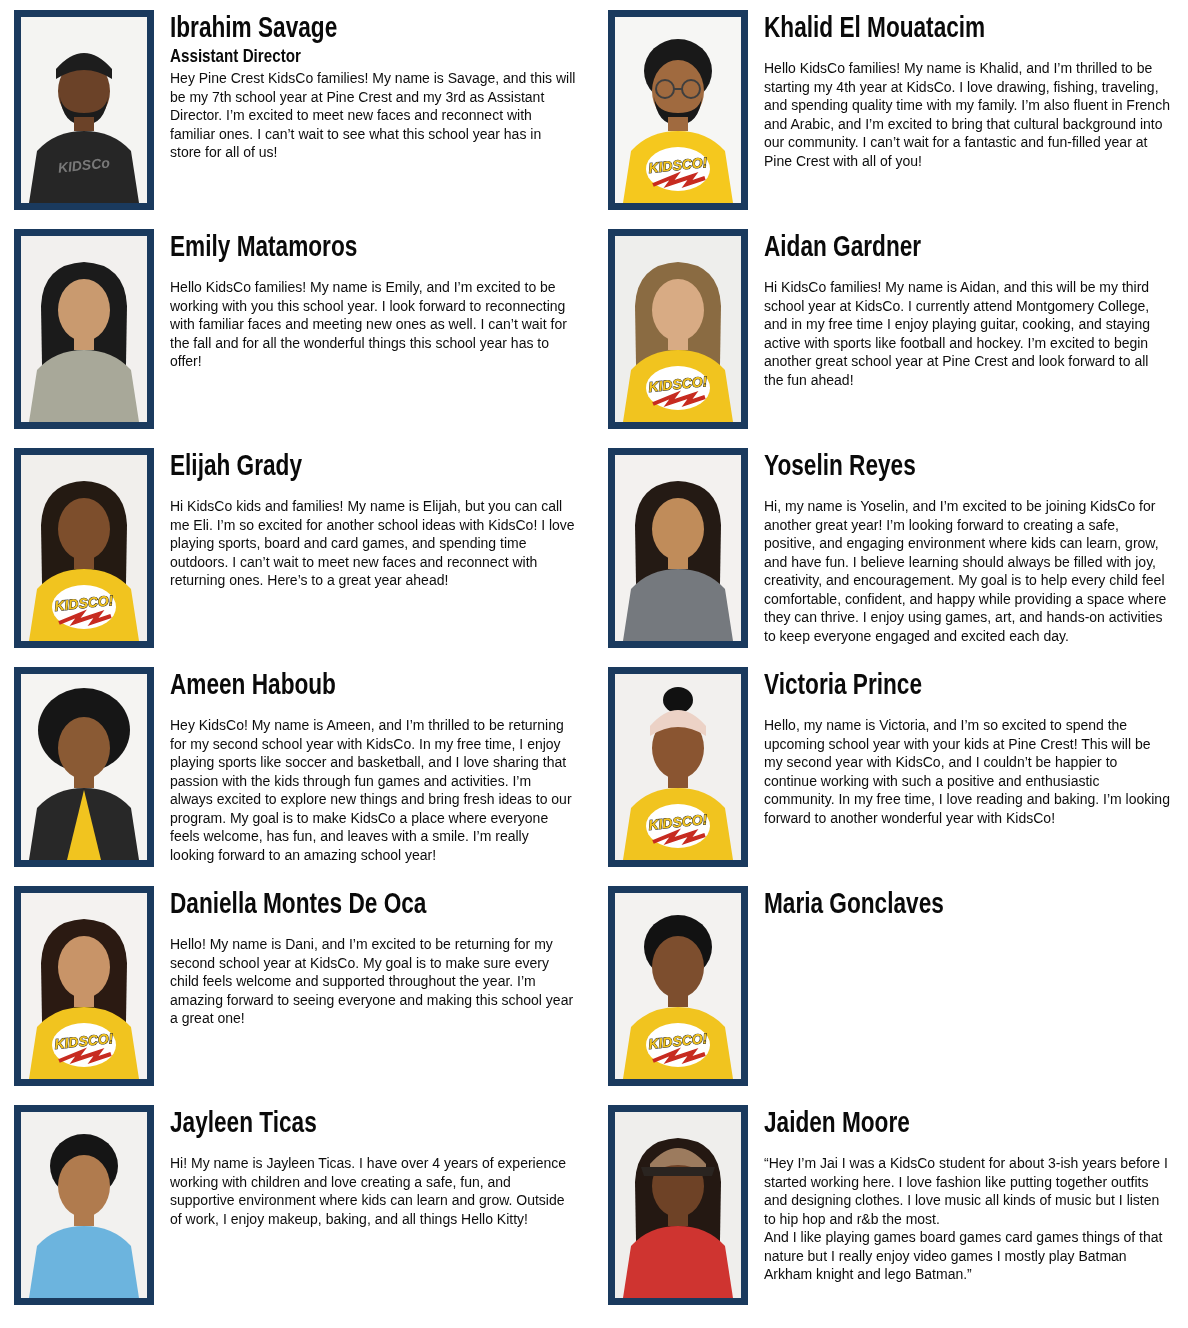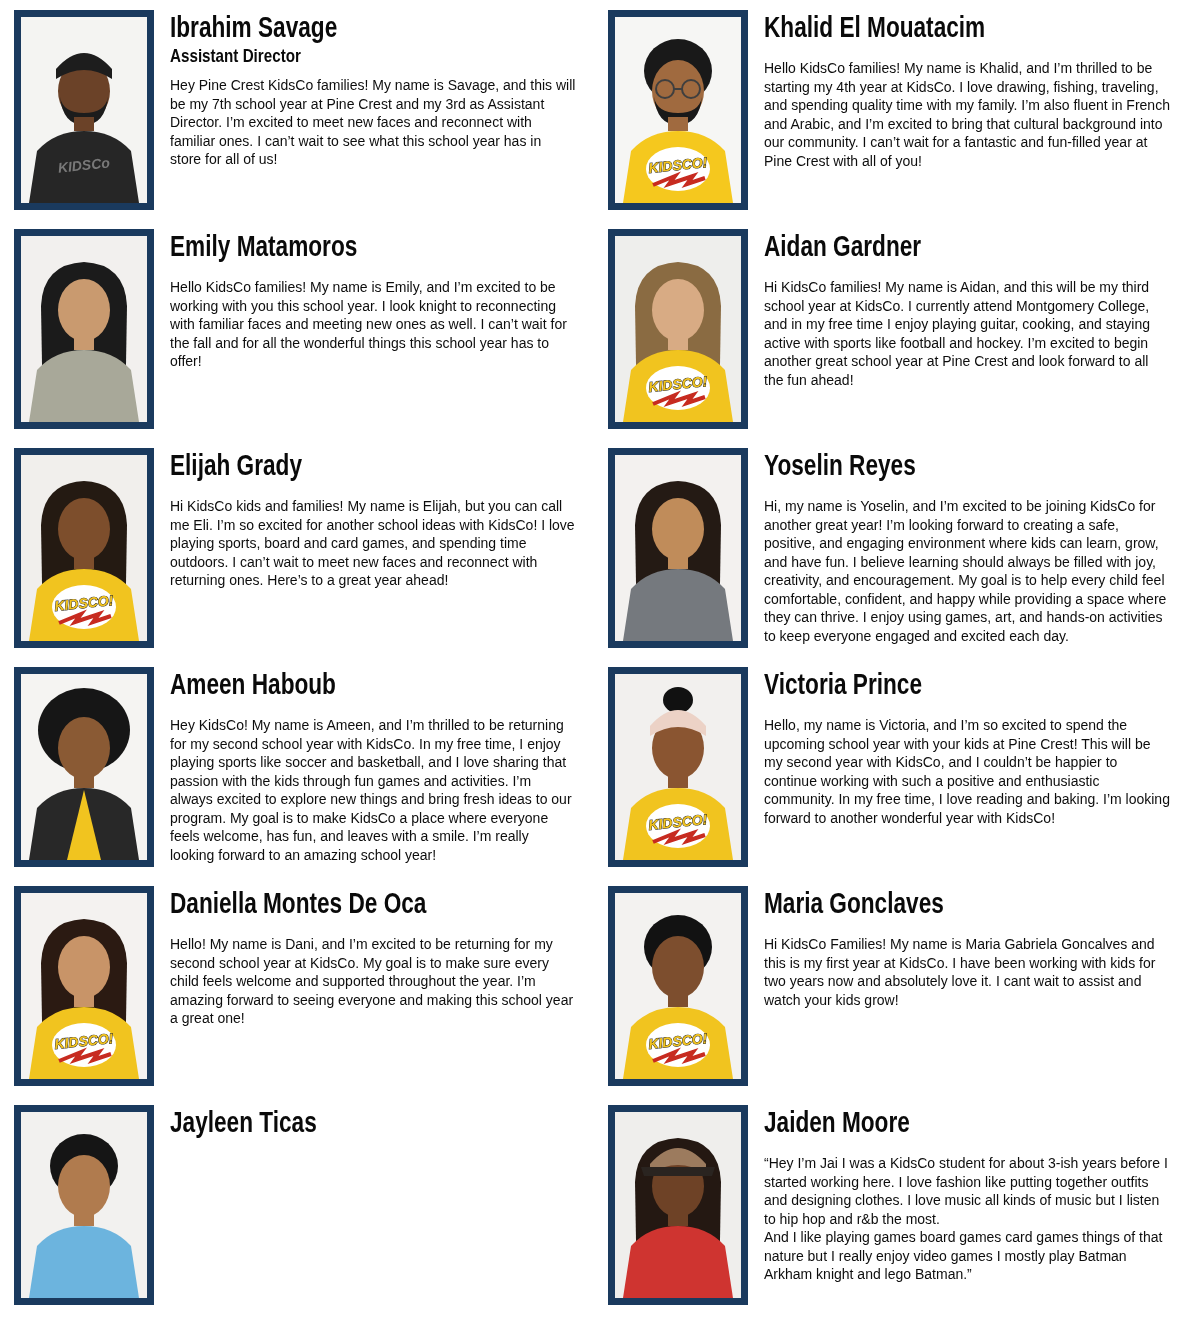--- a/index.html
+++ b/index.html
@@ -63,21 +63,21 @@
     transform: scaleX(0.80);
     transform-origin: 0 50%;
   }
   .bio {
     margin: 16px 0 0 0;
     font-size: 14px;
     line-height: 18.5px;
     color: #0d0d0d;
     white-space: pre-line;
   }
-  .card.has-title .bio { margin-top: 10px; }
+  .card.has-title .bio { margin-top: 3px; }
 </style>
 </head>
 <body style="background: rgb(255, 255, 255);">
 
 <div class="page">
   <main class="grid">
 
     <article class="card has-title">
       <div class="photo">
           <svg viewBox="0 0 126 186" xmlns="http://www.w3.org/2000/svg">
@@ -127,21 +127,21 @@
           <svg viewBox="0 0 126 186" xmlns="http://www.w3.org/2000/svg">
             <rect width="126" height="186" fill="#f2f0ee"></rect>
             <path d="M22,186 L20,70 Q22,28 63,26 Q104,28 106,70 L104,186 Z" fill="#1b1b1b"></path>
             <ellipse cx="63" cy="74" rx="26" ry="31" fill="#c99a6f"></ellipse>
             <rect x="53" y="100" width="20" height="14" fill="#c99a6f"></rect>
             <path d="M8,186 L16,134 Q34,114 63,114 Q92,114 110,134 L118,186 Z" fill="#a8a899"></path>
           </svg>
         </div>
       <div class="info">
         <h2 class="name">Emily Matamoros</h2>
-        <p class="bio">Hello KidsCo families! My name is Emily, and I’m excited to be working with you this school year. I look knight to reconnecting with familiar faces and meeting new ones as well. I can’t wait for the fall and for all the wonderful things this school year has to offer!</p>
+        <p class="bio">Hello KidsCo families! My name is Emily, and I’m excited to be working with you this school year. I look forward to reconnecting with familiar faces and meeting new ones as well. I can’t wait for the fall and for all the wonderful things this school year has to offer!</p>
       </div>
     </article>
 
     <article class="card">
       <div class="photo">
           <svg viewBox="0 0 126 186" xmlns="http://www.w3.org/2000/svg">
             <rect width="126" height="186" fill="#eeeeec"></rect>
             <path d="M22,186 L20,70 Q22,28 63,26 Q104,28 106,70 L104,186 Z" fill="#8a6b42"></path>
             <ellipse cx="63" cy="74" rx="26" ry="31" fill="#d8ab84"></ellipse>
             <rect x="53" y="100" width="20" height="14" fill="#d8ab84"></rect>
@@ -256,36 +256,36 @@
             <ellipse cx="63" cy="74" rx="26" ry="31" fill="#7d4e2e"></ellipse>
             <rect x="53" y="100" width="20" height="14" fill="#7d4e2e"></rect>
             <path d="M8,186 L16,134 Q34,114 63,114 Q92,114 110,134 L118,186 Z" fill="#f1c41f"></path>
             <ellipse cx="63" cy="152" rx="32" ry="22" fill="#ffffff"></ellipse>
             <path d="M38,168 L60,159 L54,167 L78,159 L72,167 L90,161" fill="none" stroke="#c72b20" stroke-width="4"></path>
             <text x="63" y="153" text-anchor="middle" font-family="Liberation Sans, sans-serif" font-weight="bold" font-style="italic" font-size="14" transform="rotate(-6 63 150)" fill="#f2c31e" stroke="#1c1c1c" stroke-width="0.9" paint-order="stroke">KIDSCO!</text>
           </svg>
         </div>
       <div class="info">
         <h2 class="name">Maria Gonclaves</h2>
-        <p class="bio">Hi KidsCo Families! My name is Maria Gabriela Goncalves and this is my first year at KidsCo. I have been working with kids for two years now and absolutely love it. I cant wait to assist and watch your kids grow!</p>
       </div>
     </article>
 
     <article class="card">
       <div class="photo">
           <svg viewBox="0 0 126 186" xmlns="http://www.w3.org/2000/svg">
             <rect width="126" height="186" fill="#f2f1ef"></rect>
             <ellipse cx="63" cy="54" rx="34" ry="32" fill="#151515"></ellipse>
             <ellipse cx="63" cy="74" rx="26" ry="31" fill="#b07b4e"></ellipse>
             <rect x="53" y="100" width="20" height="14" fill="#b07b4e"></rect>
             <path d="M8,186 L16,134 Q34,114 63,114 Q92,114 110,134 L118,186 Z" fill="#6cb4de"></path>
           </svg>
         </div>
       <div class="info">
         <h2 class="name">Jayleen Ticas</h2>
+        <p class="bio">Hi! My name is Jayleen Ticas. I have over 4 years of experience working with children and love creating a safe, fun, and supportive environment where kids can learn and grow. Outside of work, I enjoy makeup, baking, and all things Hello Kitty!</p>
       </div>
     </article>
 
     <article class="card">
       <div class="photo">
           <svg viewBox="0 0 126 186" xmlns="http://www.w3.org/2000/svg">
             <rect width="126" height="186" fill="#efeeec"></rect>
             <path d="M22,186 L20,70 Q22,28 63,26 Q104,28 106,70 L104,186 Z" fill="#241812"></path>
             <ellipse cx="63" cy="74" rx="26" ry="31" fill="#6e4226"></ellipse>
             <path d="M35,52 Q63,20 91,52 L91,62 Q63,44 35,62 Z" fill="#9c7b5e"></path>

